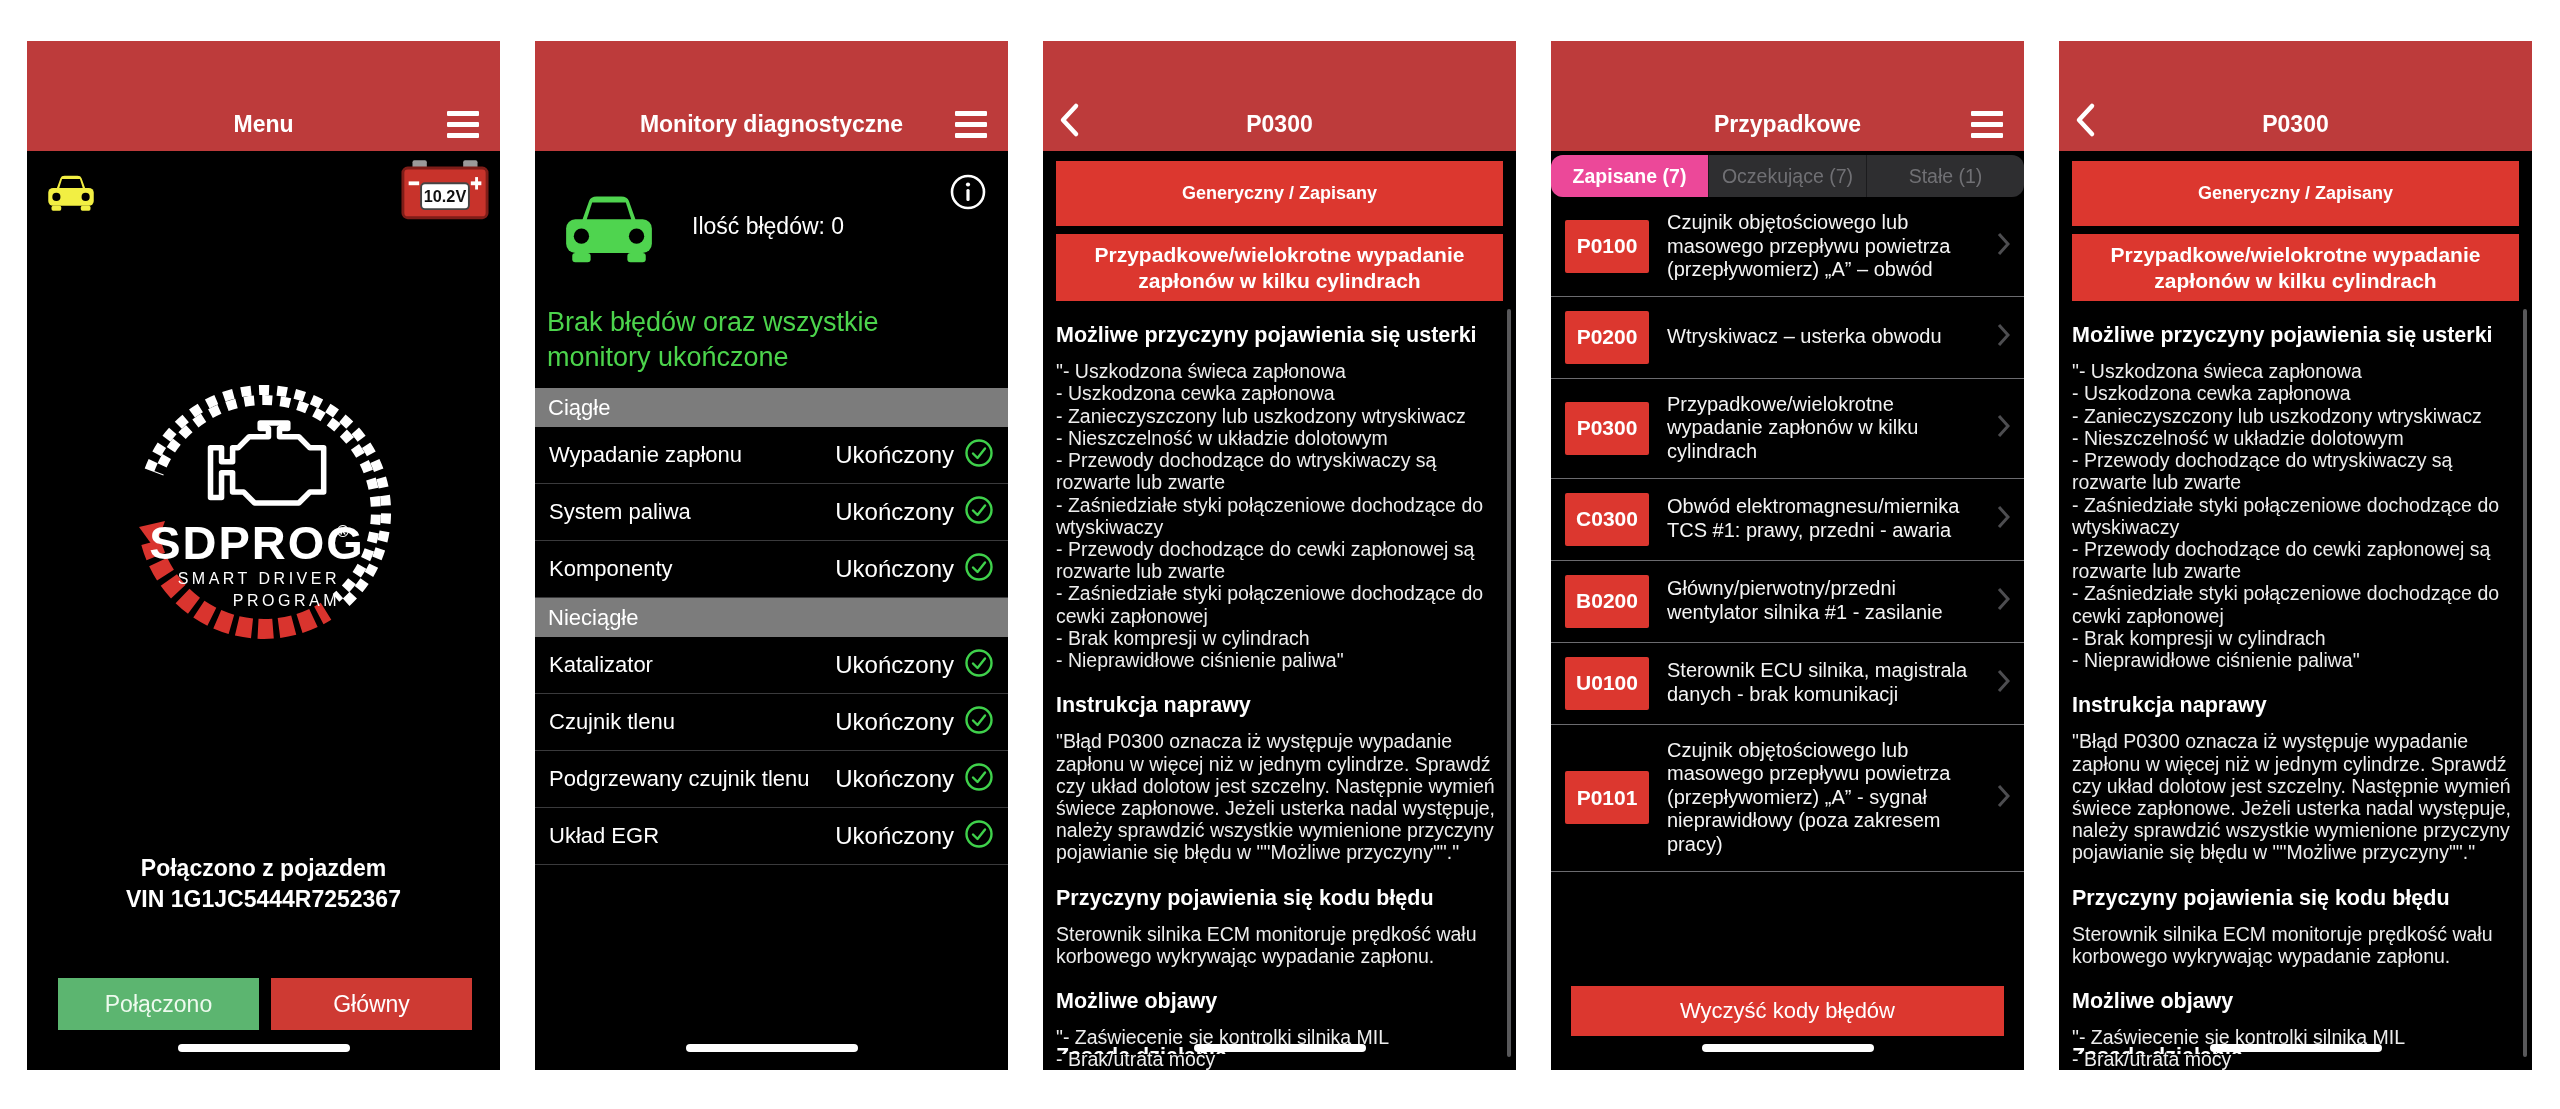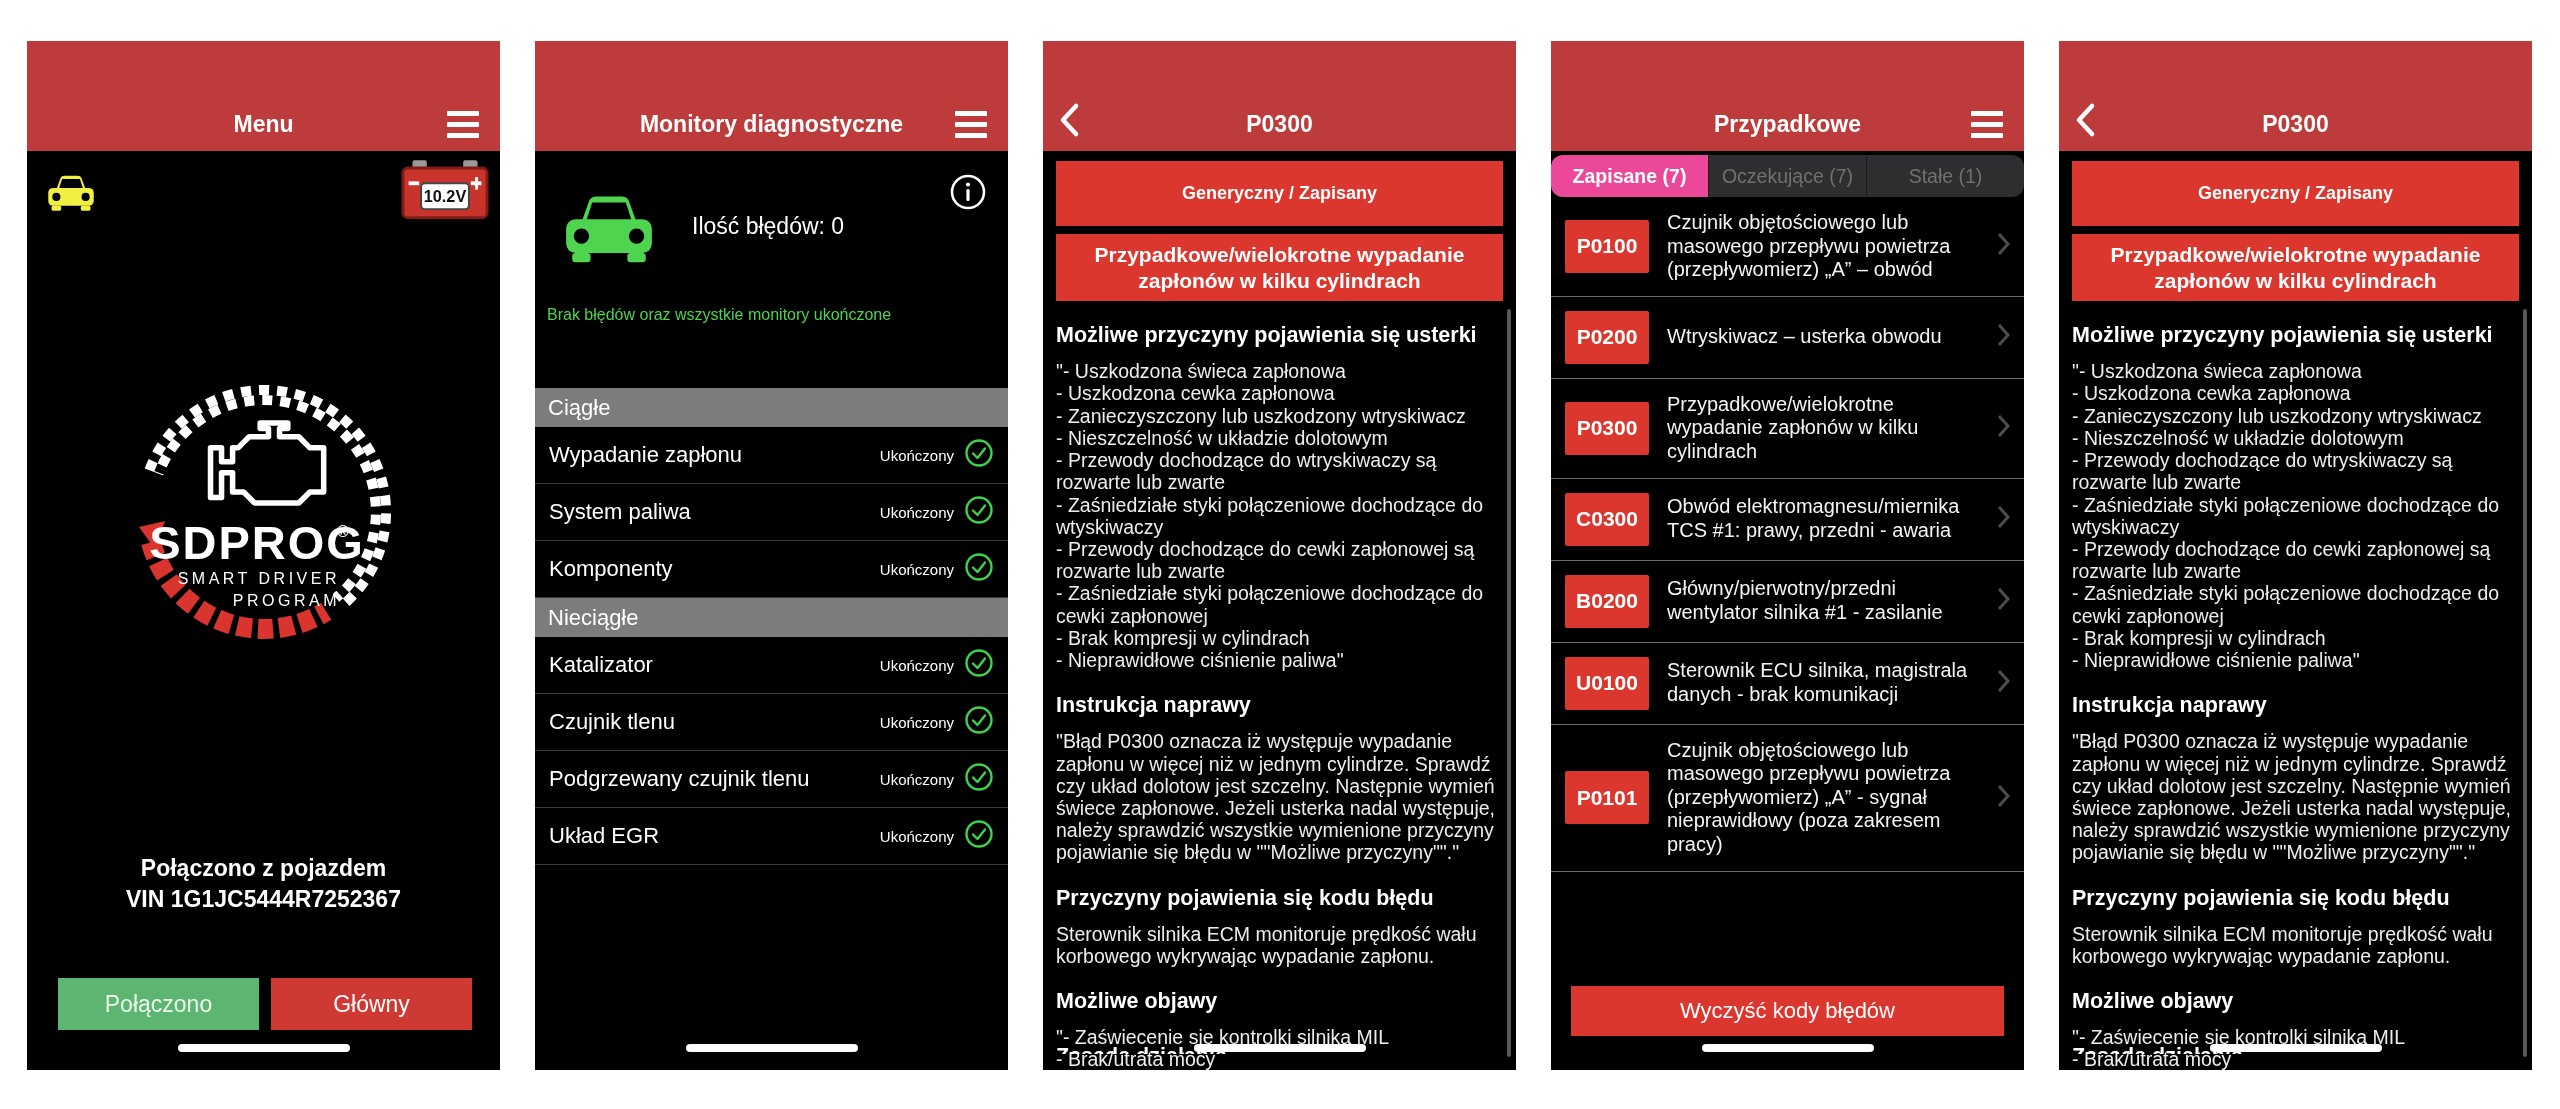--- a/index.html
+++ b/index.html
@@ -21,25 +21,25 @@
   .conn{position:absolute;left:0;right:0;top:812px;text-align:center;color:#fff;font-size:23px;font-weight:bold;line-height:1.33;}
   .btnrow{position:absolute;left:31px;right:28px;top:937px;display:flex;gap:12px;}
   .btn{flex:1;height:52px;display:flex;align-items:center;justify-content:center;font-size:23px;cursor:pointer;}
   .btn.green{background:var(--button_green,#5cb570);color:#eefaee;}
   .btn.red{background:var(--button_red,#ce3a33);color:#fff;}
   
   .m-top{position:relative;height:154px;}
   .car-lg{position:absolute;left:25px;top:37px;}
   .errcount{position:absolute;left:157px;top:62px;color:#fff;font-size:23px;}
   .info{position:absolute;right:21px;top:22px;cursor:pointer;}
-  .m-note{margin-left:12px;height:83px;color:var(--green,#4cd44c);font-size:16px;line-height:1.3;max-width:345px;}
+  .m-note{margin-left:12px;height:83px;color:var(--green,#4cd44c);font-size:27px;line-height:1.3;max-width:345px;}
   .sec{height:39px;background:var(--section_gray,#7c7c7c);color:#fff;font-size:22px;line-height:39px;padding-left:13px;}
   .mrow{display:flex;align-items:center;height:56px;padding:0 14px;border-bottom:1px solid #3a3a3c;cursor:default;}
   .mrow .lbl{flex:1;color:#fff;font-size:22px;}
-  .mrow .st{color:#fff;font-size:15px;margin-right:10px;}
+  .mrow .st{color:#fff;font-size:24px;margin-right:10px;}
   
   .pwrap{padding:0 13px;position:relative;}
   .tag1{margin-top:10px;background:var(--accent_red,#dc372f);color:#fff;font-weight:bold;font-size:18px;text-align:center;padding:22px 0;}
   .tag2{margin-top:8px;background:var(--accent_red,#dc372f);color:#fff;font-weight:bold;font-size:21px;text-align:center;padding:8px 4px;line-height:1.22;}
   .ph3{margin:22px 0 0;color:#fff;font-weight:bold;font-size:21.5px;}
   .pb3{margin:12px 0 0;color:#ededed;font-size:19.5px;line-height:1.14;white-space:pre-line;}
   .clipwrap{position:absolute;left:13px;right:13px;bottom:16px;height:10px;overflow:hidden;}
   .clipwrap div{color:#fff;font-weight:bold;font-size:21.5px;line-height:24px;}
   .sbar{position:absolute;right:5px;top:268px;width:4px;height:748px;background:#87878a;border-radius:2px;opacity:.65;}
   

